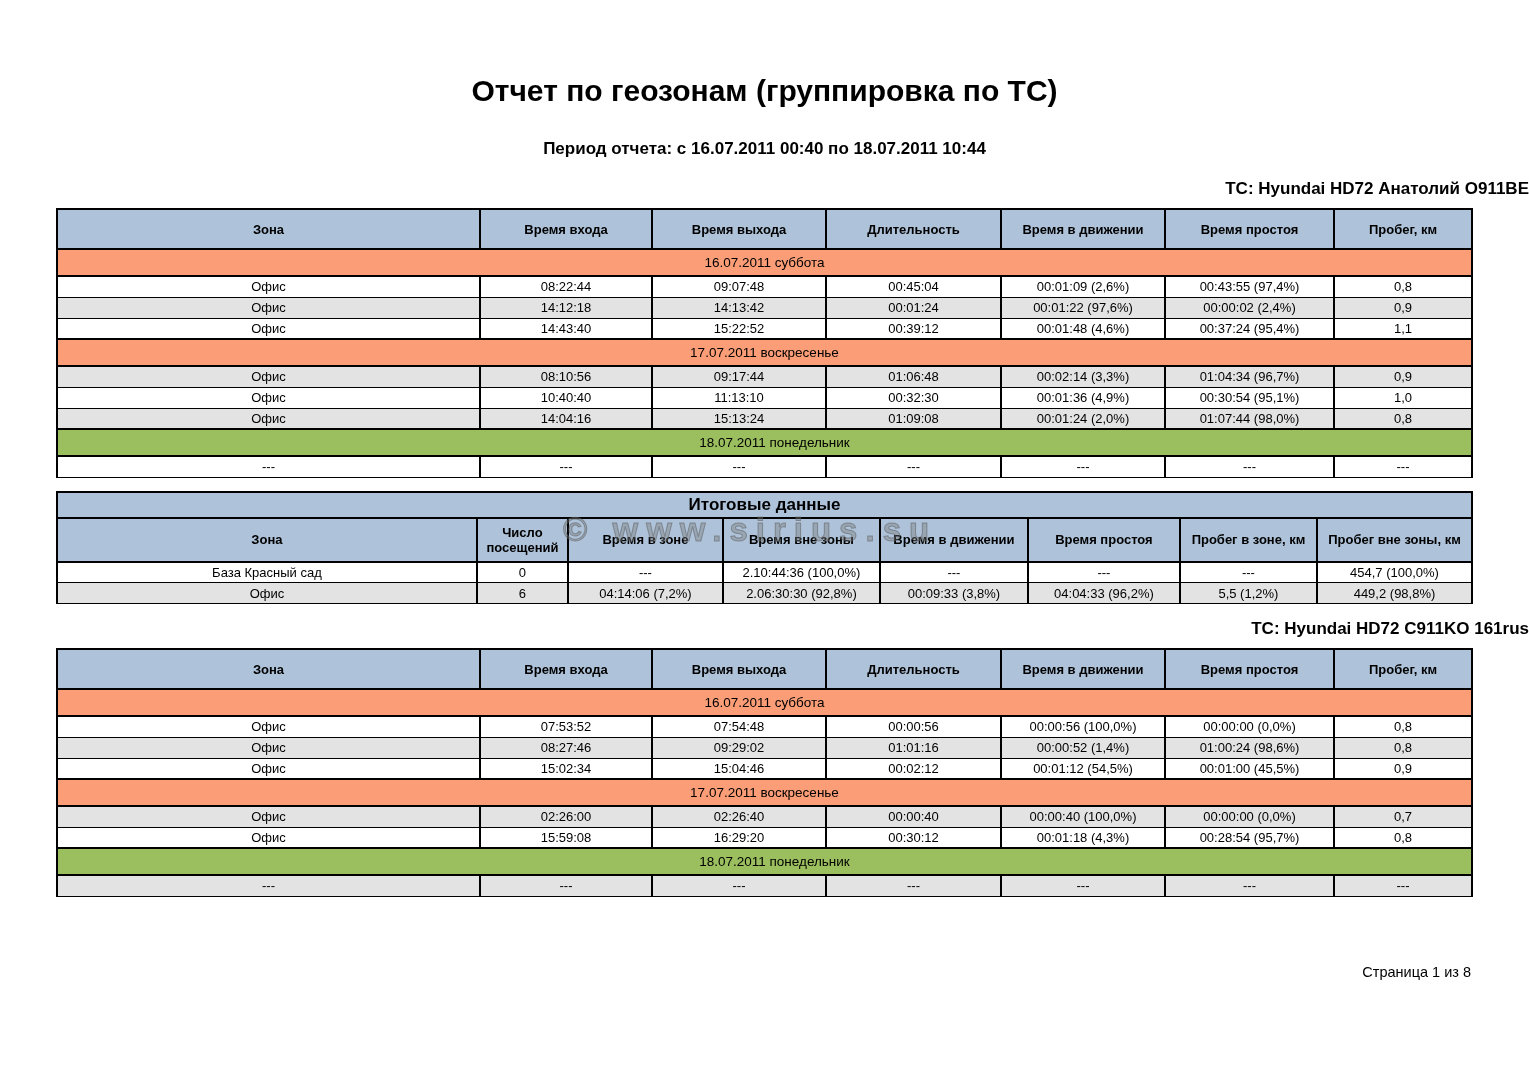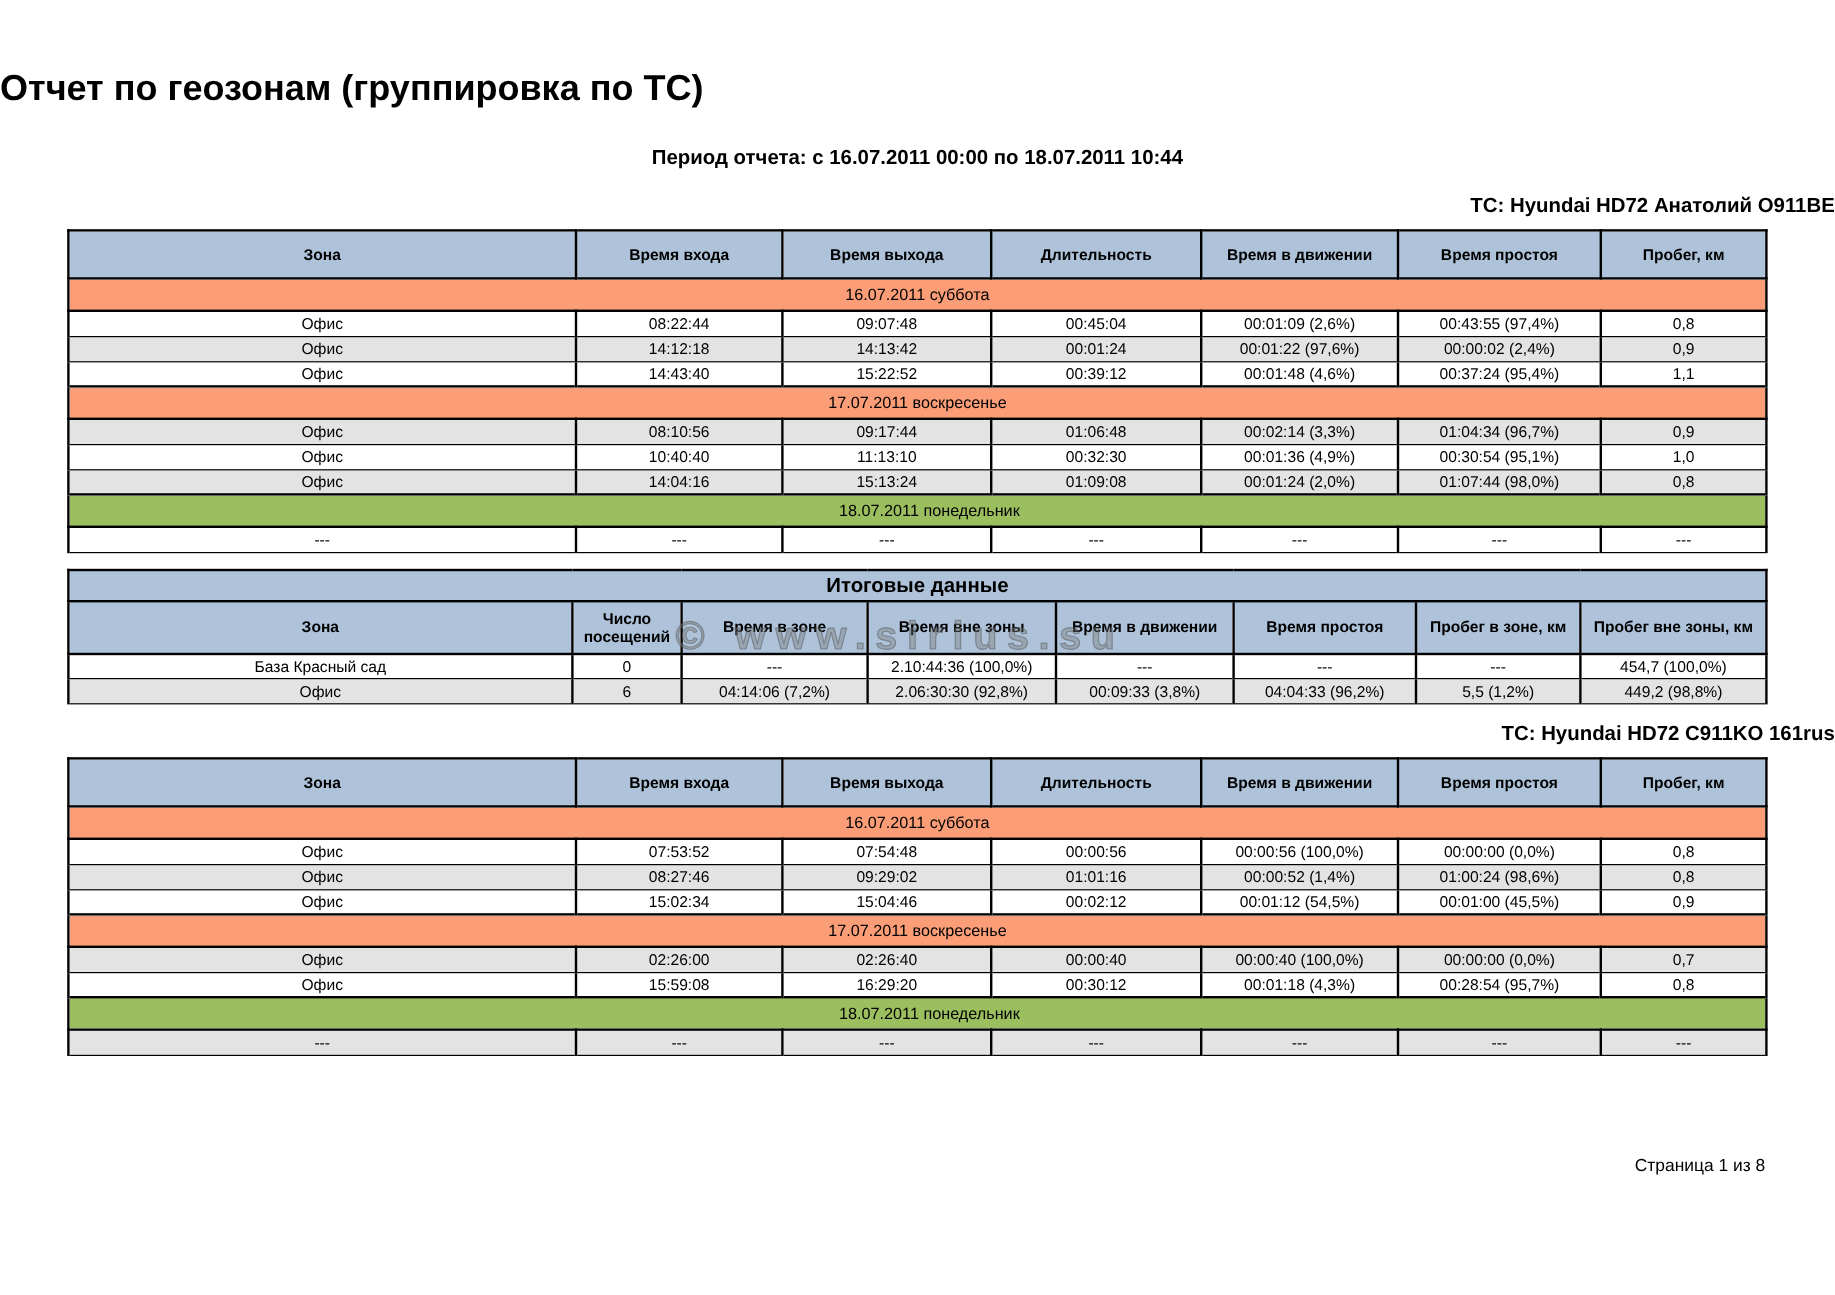--- a/index.html
+++ b/index.html
@@ -7,22 +7,23 @@
   .page {
     position: relative;
     width: 1529px;
     height: 1079px;
     background: #ffffff;
     font-family: "Liberation Sans", sans-serif;
     color: #000;
     overflow: hidden;
   }
   .report-title {
-    margin: 0;
+    margin: 17px;
     padding-top: 56px;
+    text-align: center;
     font-size: 30px;
     font-weight: bold;
     line-height: 36px;
   }
   .report-period {
     margin-top: 30px;
     text-align: center;
     font-size: 17px;
     font-weight: bold;
     line-height: 20px;
@@ -95,21 +96,21 @@
     font-size: 14.5px;
     line-height: 17px;
   }
 </style>
 </head>
 <body>
 
 <div class="page">
 
   <h1 class="report-title">Отчет по геозонам (группировка по ТС)</h1>
-  <div class="report-period">Период отчета: с 16.07.2011 00:00 по 18.07.2011 10:44</div>
+  <div class="report-period">Период отчета: с 16.07.2011 00:40 по 18.07.2011 10:44</div>
 
   <div class="vehicle-title">ТС: Hyundai HD72 Анатолий О911ВЕ</div>
 
   <table class="detail-table">
     <colgroup>
       <col style="width:423px">
         <col style="width:172px">
         <col style="width:174px">
       <col style="width:175px">
         <col style="width:164px">

